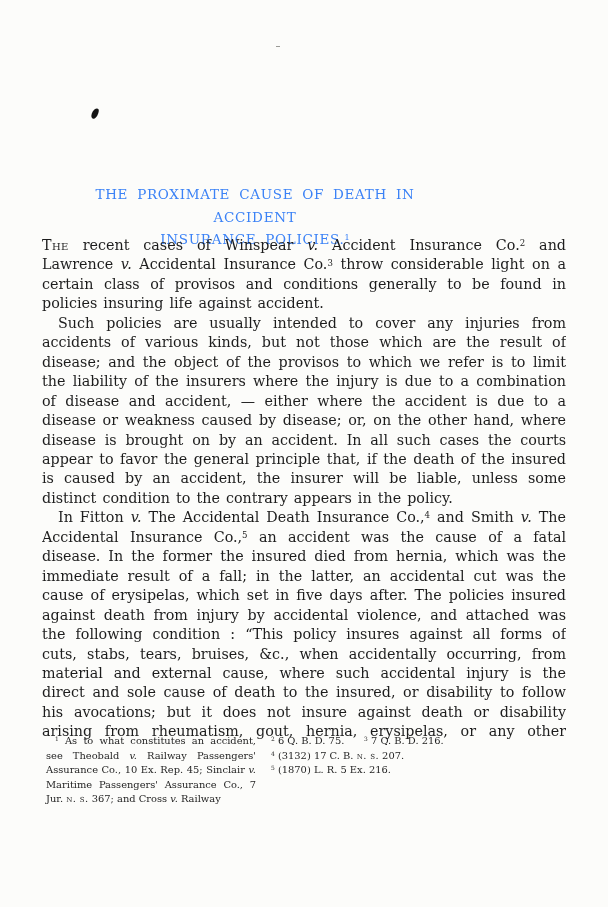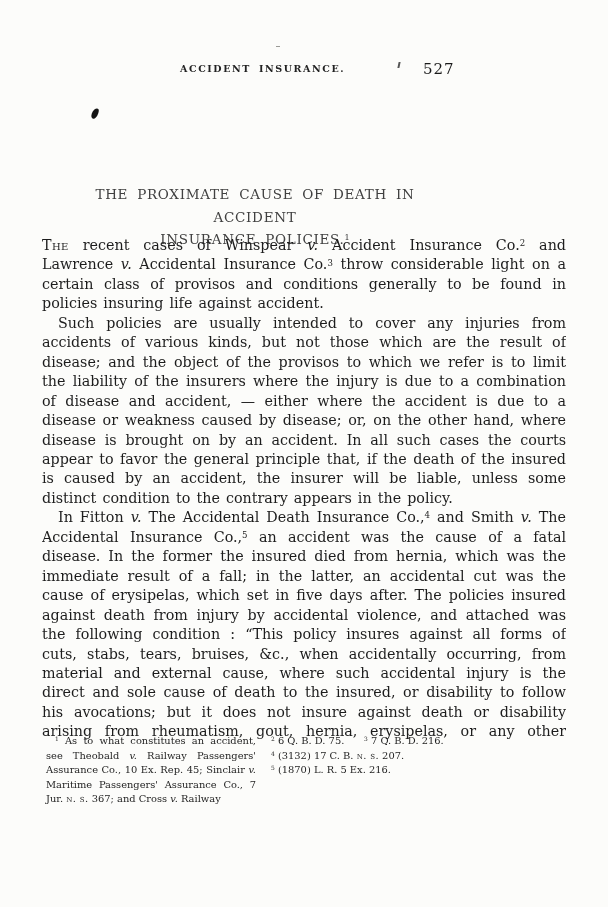--- a/index.html
+++ b/index.html
@@ -89,21 +89,21 @@
     left: 55px;
     top: 183px;
     width: 400px;
     margin: 0;
     text-align: center;
     font-size: 13.5px;
     font-weight: normal;
     line-height: 22.5px;
     letter-spacing: 0.7px;
     word-spacing: 4px;
-    color: #404040;
+    color: #3b82f6;
   }
 
   
   .body-text {
     position: absolute;
     left: 42px;
     top: 236px;
     width: 524px;
     height: 506px;
     font-size: 14.3px;
@@ -145,25 +145,20 @@
   .fn-col-left  { left: 46px;  width: 210px; }
   .fn-col-right { left: 262px; width: 202px; }
   .fn-col p { margin: 0; }
   .fn-col p.fn-indent { text-indent: 9px; }
 </style>
 </head>
 <body>
 
 <div class="page">
 
-  <div class="running-head">
-    <span class="head-title">ACCIDENT INSURANCE.</span>
-    <span class="stray-mark"></span>
-    <span class="page-num">527</span>
-  </div>
 
   <div class="ink-blot"></div>
   <div class="speck-1"></div>
   <div class="speck-2"></div>
 
   <h1 class="article-title">
     <span><span>THE PROXIMATE CAUSE OF DEATH IN ACCIDENT</span></span><br>
     <span><span>INSURANCE POLICIES.</span><sup>1</sup></span>
   </h1>
 

